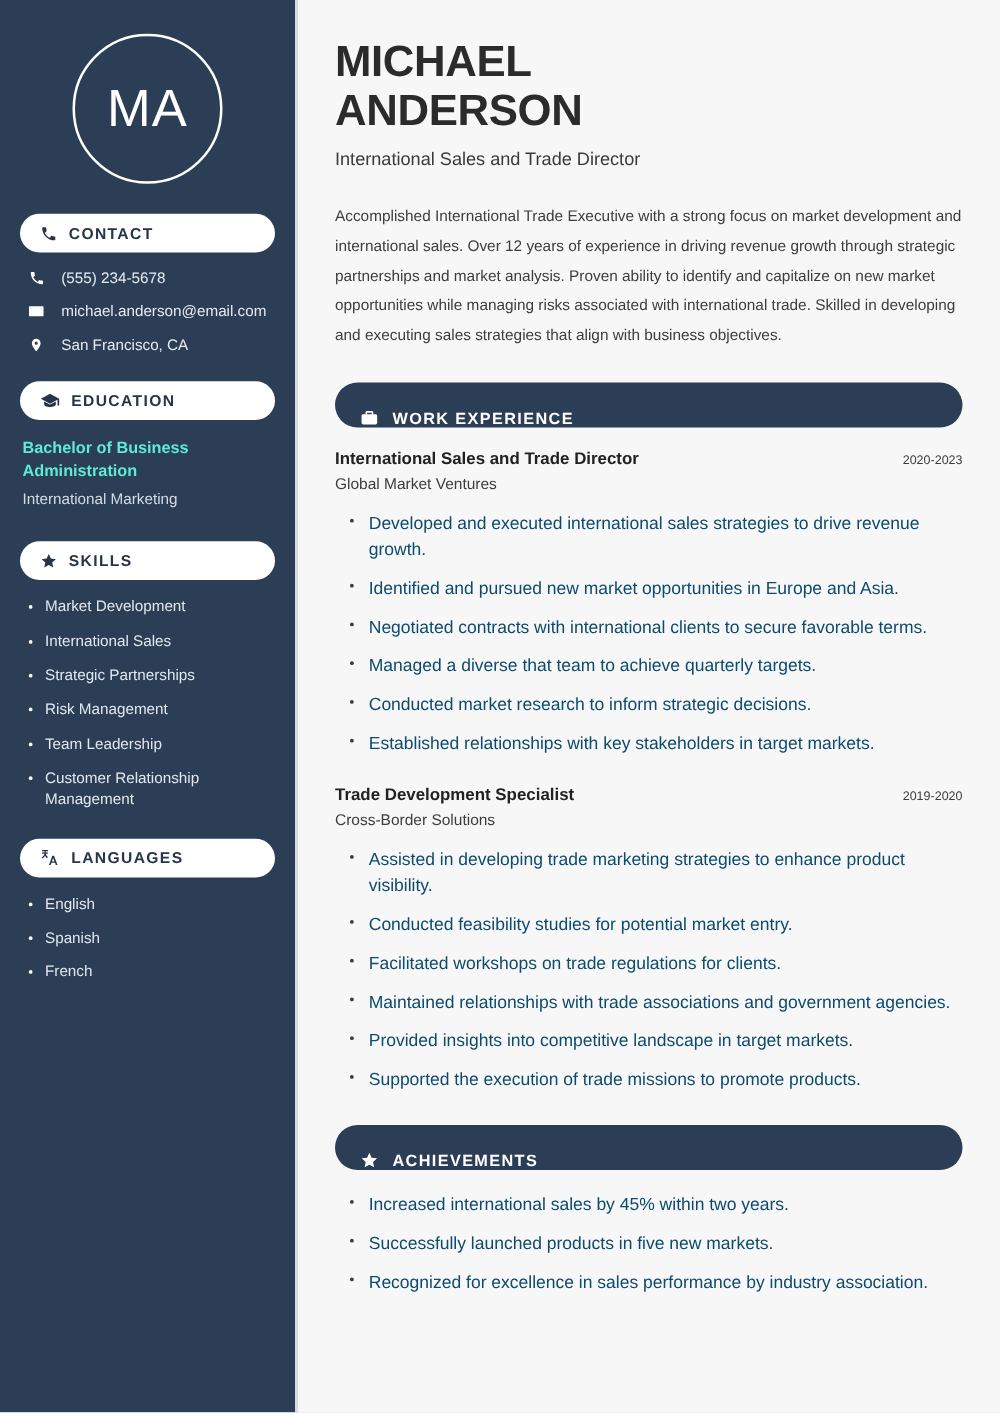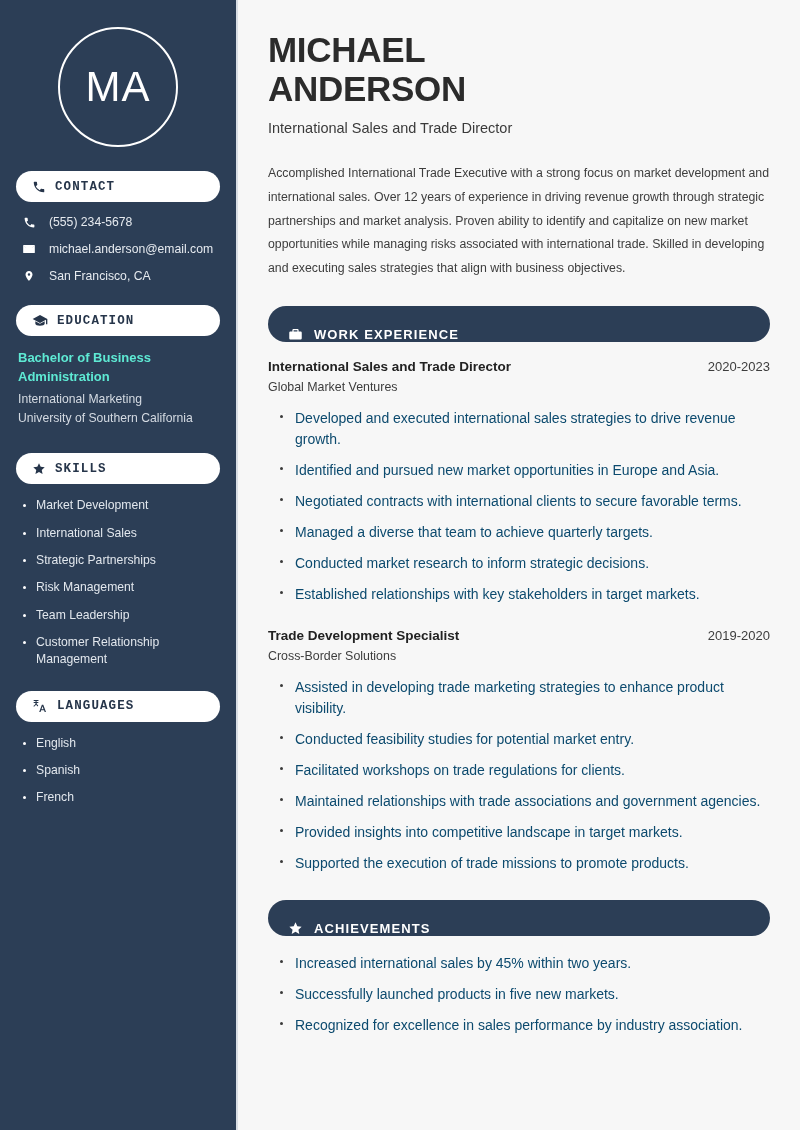--- a/index.html
+++ b/index.html
@@ -42,21 +42,21 @@
     background: #ffffff;
     color: #26354a;
     border-radius: 999px;
     height: 31px;
     display: flex; align-items: center;
     padding: 0 16px;
     gap: 9px;
     margin-bottom: 13px;
   }
   .pill-label {
-    font-size: 12.5px; font-weight: bold; letter-spacing: 1.1px; font-family: Liberation Mono, monospace;
+    font-size: 12.5px; font-weight: bold; letter-spacing: 1.1px;
   }
   .pill .ic { display: flex; align-items: center; }
   .pill .ic svg { display: block; }
 
   .contact-list { margin: 0 0 22px 0; padding: 0 0 0 5px; }
   .contact-row {
     display: flex; align-items: center; gap: 12px;
     margin-bottom: 13px;
     font-size: 12.2px; color: #e6eaef;
   }
@@ -119,21 +119,21 @@
   }
   .sec-bar .sec-label {
     font-size: 13px; font-weight: bold; letter-spacing: 1.1px;
   }
   .sec-bar .ic svg { display: block; }
 
   .job-head {
     display: flex; justify-content: space-between; align-items: baseline;
   }
   .job-role { font-size: 13.5px; font-weight: bold; color: #222222; }
-  .job-dates { font-size: 13px; color: #3d3d3d; }
+  .job-dates { font-size: 10px; color: #3d3d3d; }
   .job-company {
     font-size: 12.4px; color: #3d3d3d; margin-top: 6px;
   }
 
   ul.main-list { list-style: none; margin-top: 14px; padding-left: 12px; }
   ul.main-list li {
     position: relative;
     padding-left: 15px;
     font-size: 14px; color: #0c4a6e;
     line-height: 1.5;
@@ -201,21 +201,20 @@
           <path d="M12 3L1 9l11 6 9-4.9V17h2V9L12 3z"></path>
           <path d="M5 12.2V16c0 1.7 3.1 3 7 3s7-1.3 7-3v-3.8l-7 3.8-7-3.8z"></path>
         </svg>
       </span>
       <span class="pill-label">EDUCATION</span>
     </div>
 
     <div class="edu-block">
       <div class="edu-degree">Bachelor of Business Administration</div>
       <div class="edu-field">International Marketing</div>
-      <div class="edu-school">University of Southern California</div>
     </div>
 
     <div class="pill">
       <span class="ic">
         <svg width="14" height="14" viewBox="0 0 24 24" fill="#26354a">
           <path d="M12 2l2.9 6.3 6.9.8-5.1 4.7 1.4 6.8L12 17.2 5.9 20.6l1.4-6.8L2.2 9.1l6.9-.8L12 2z"></path>
         </svg>
       </span>
       <span class="pill-label">SKILLS</span>
     </div>

